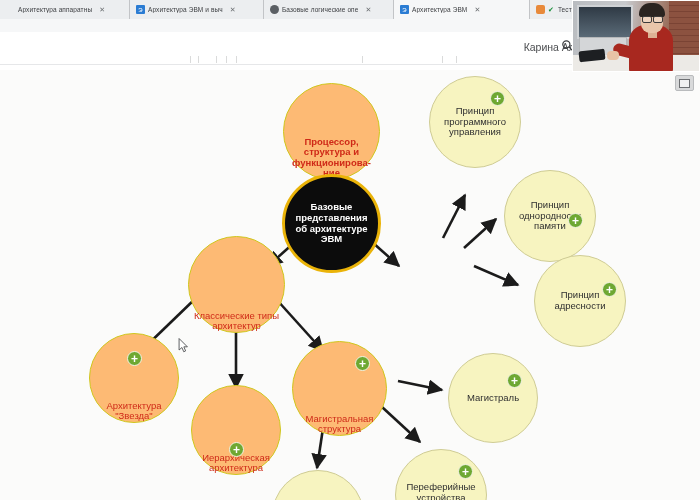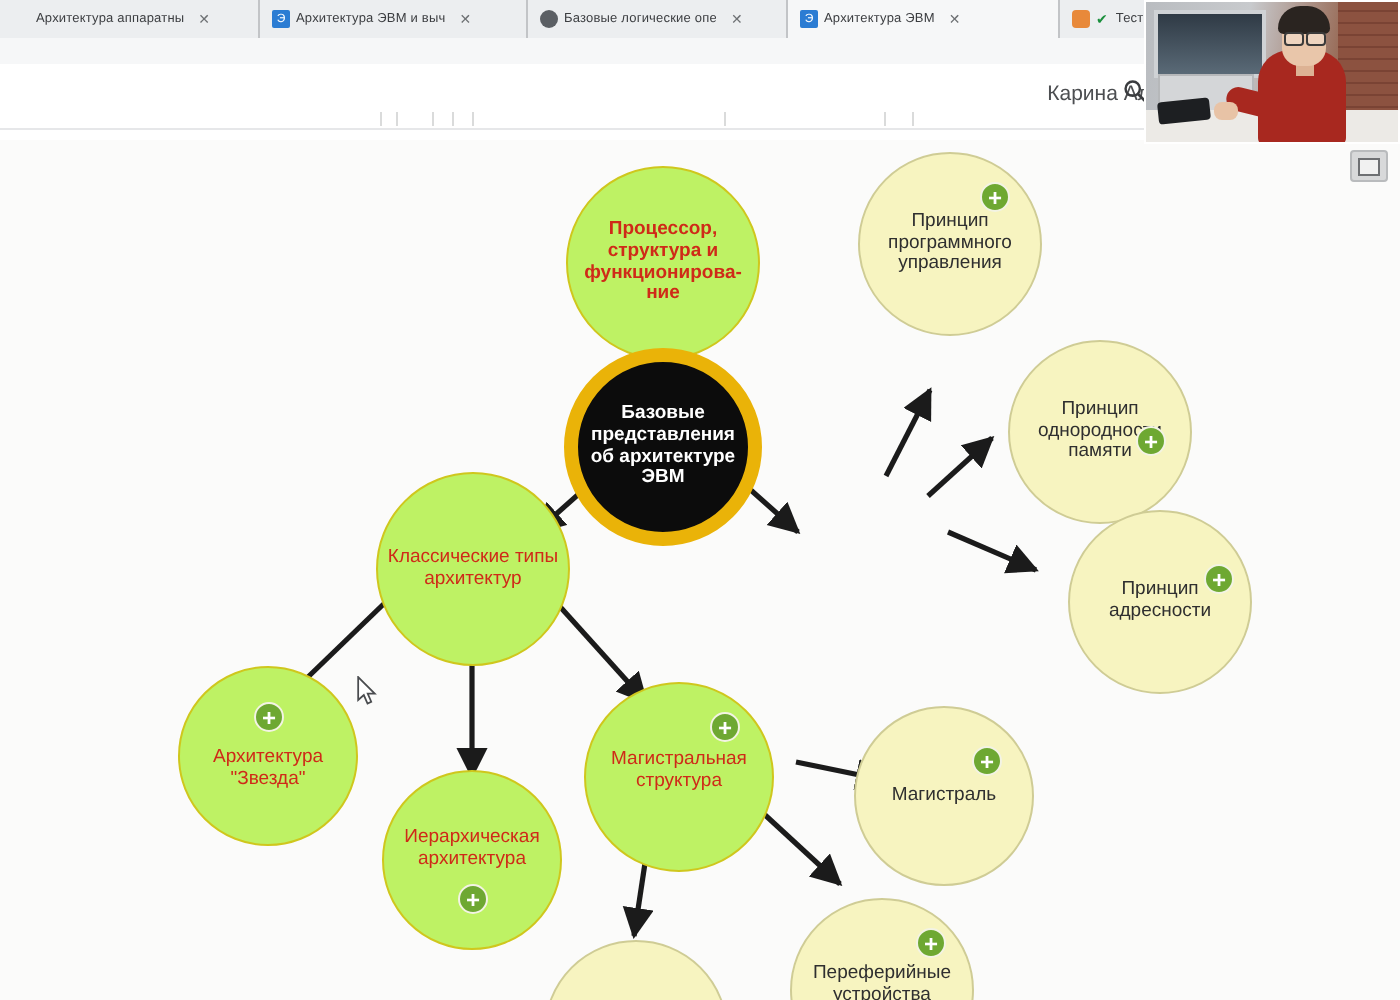--- a/index.html
+++ b/index.html
@@ -79,23 +79,23 @@
   }
   .edges{position:absolute;left:0;top:0;width:700px;height:430px;}
 
   .node{
     position:absolute;border-radius:50%;
     display:flex;align-items:center;justify-content:center;
     text-align:center;box-sizing:border-box;
     line-height:1.12;
   }
   .node .label{display:block;padding:0 4px;}
-  .n-bright{background:#bef264;border:1px solid #cfc71d;color:#cf2a18;}
+  .n-bright{background:#fdba74;border:1px solid #cfc71d;color:#cf2a18;align-items:flex-end;}
   .n-pale{background:#f7f4c0;border:1px solid #cfcc95;color:#2f2f2f;}
-  .n-black{background:#0c0c0c;border:7px solid #eab308;color:#ffffff;justify-content:center;}
+  .n-black{background:#0c0c0c;border:3px solid #eab308;color:#ffffff;justify-content:center;}
 
   .badge{
     position:absolute;width:15px;height:15px;border-radius:50%;
     background:#6ea832;border:1.5px solid #f3f3e4;
     display:flex;align-items:center;justify-content:center;
     color:#ffffff;font-size:12px;font-weight:bold;line-height:1;
     box-sizing:border-box;
   }
   .badge:before{content:"+";}
 
@@ -289,21 +289,21 @@
   <div class="node n-bright" style="left:191px;top:315px;width:90px;height:90px;font-size:9.5px;">
     <span class="label" style="margin-top:-10px;">Иерархическая архитектура</span>
     <span class="badge" style="left:37px;top:56px;"></span>
   </div>
 
   <div class="node n-bright" style="left:292px;top:271px;width:95px;height:95px;font-size:9.5px;">
     <span class="label" style="margin-top:-6px;">Магистральная структура</span>
     <span class="badge" style="left:62px;top:14px;"></span>
   </div>
 
-  <div class="node n-pale" style="left:427px;top:283px;width:90px;height:90px;font-size:9.5px;">
+  <div class="node n-pale" style="left:448px;top:283px;width:90px;height:90px;font-size:9.5px;">
     <span class="label">Магистраль</span>
     <span class="badge" style="left:58px;top:19px;"></span>
   </div>
 
   <div class="node n-pale" style="left:395px;top:379px;width:92px;height:92px;font-size:9.5px;">
     <span class="label" style="margin-top:-4px;">Переферийные устройства</span>
     <span class="badge" style="left:62px;top:14px;"></span>
   </div>
 
   <div class="node n-pale" style="left:272px;top:400px;width:92px;height:92px;font-size:9.5px;">

